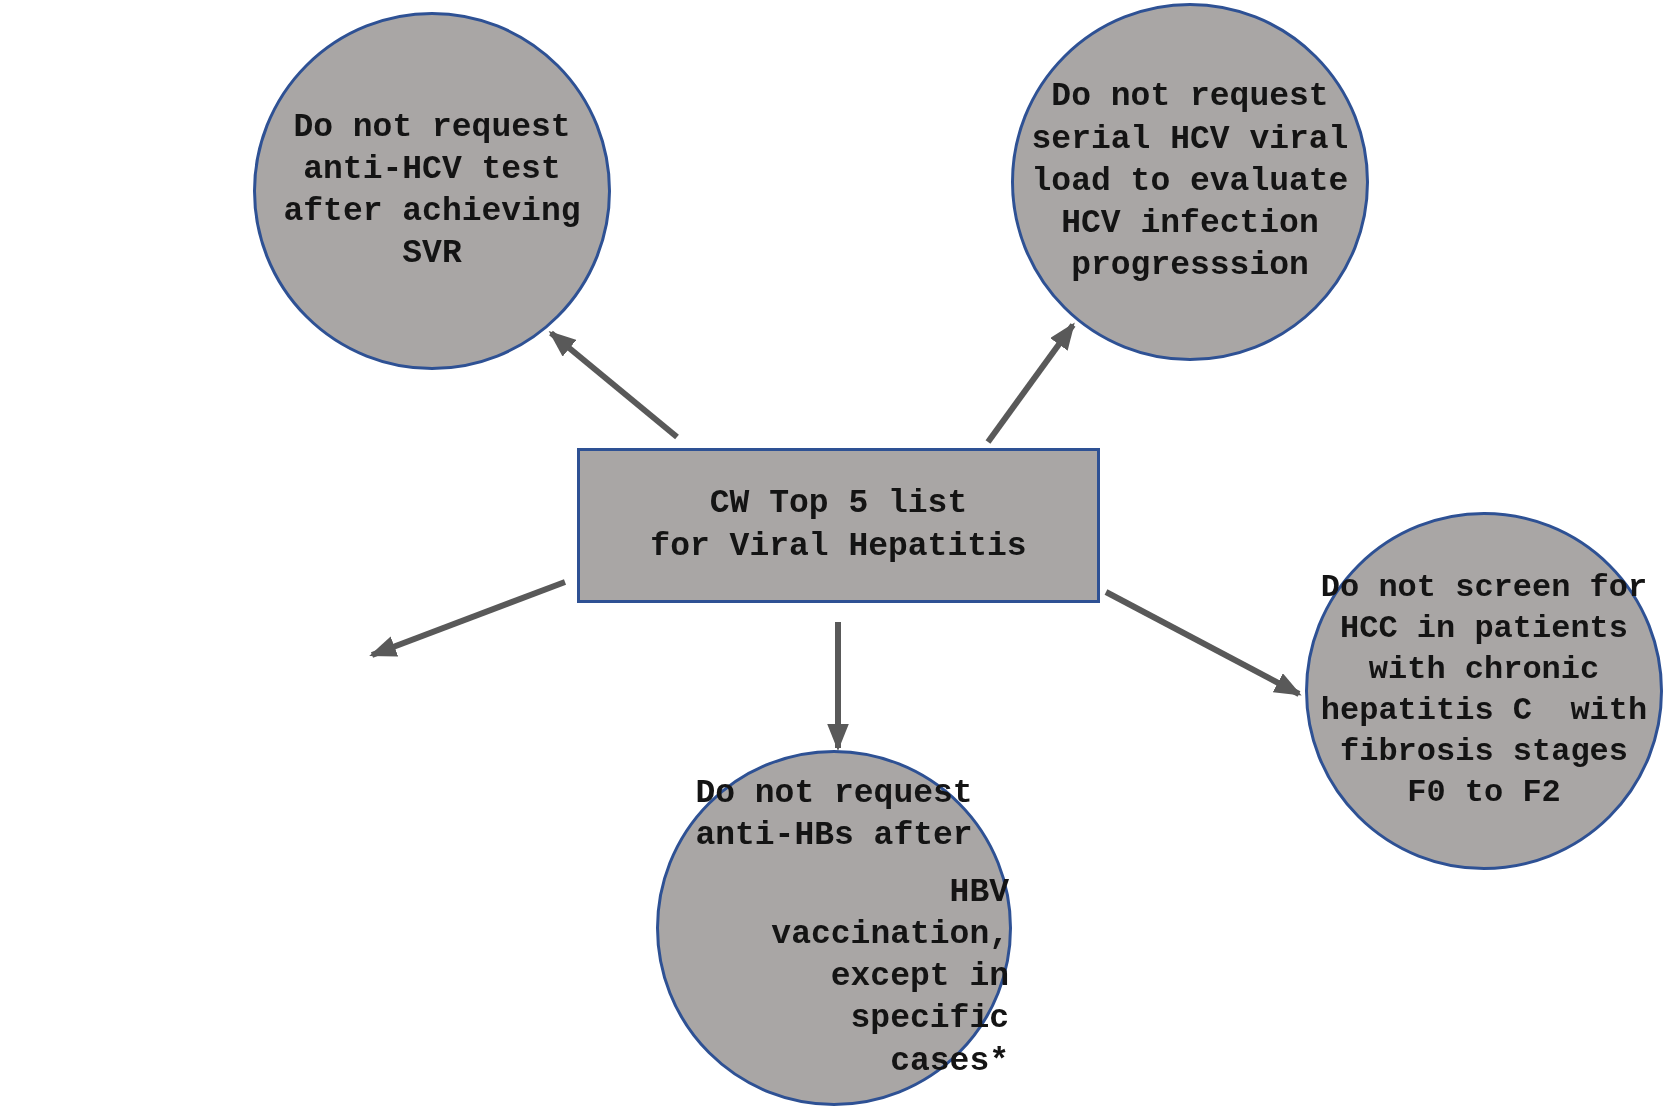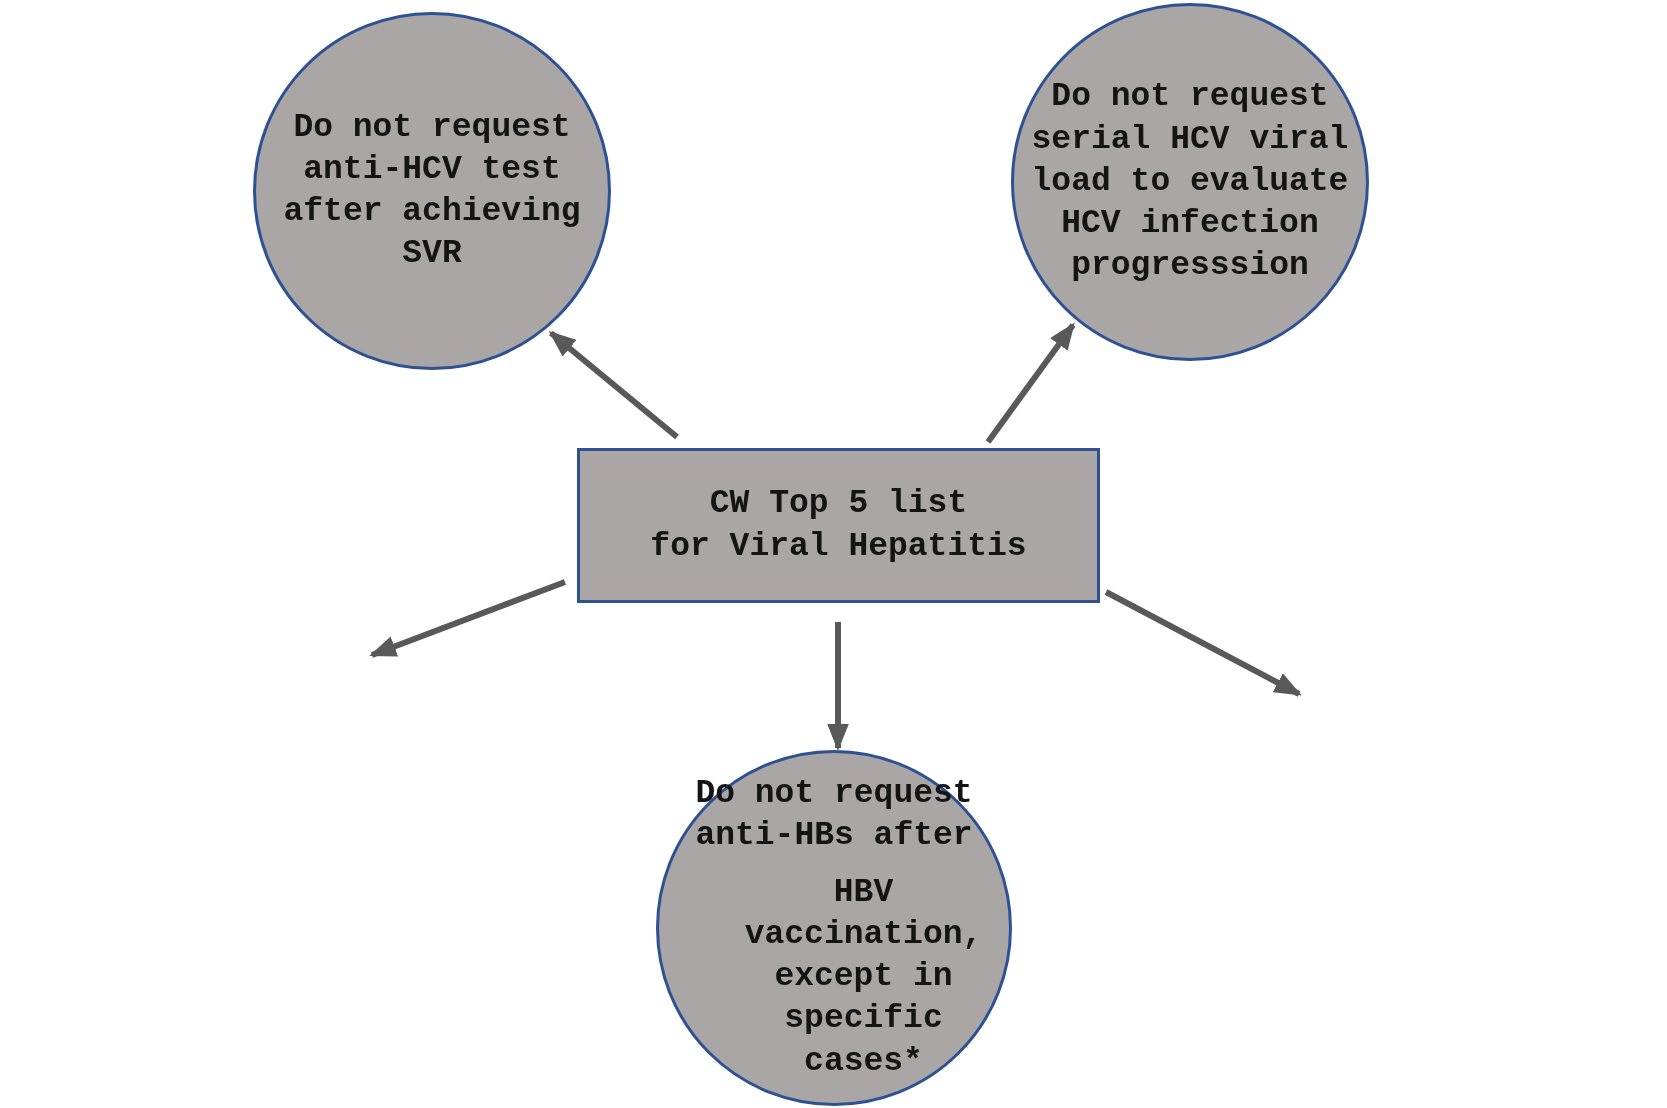--- a/index.html
+++ b/index.html
@@ -36,21 +36,21 @@
   .node-text { white-space: pre-wrap; }
   #node-top-left  { left: 253px;  top: 12px;  width: 358px; height: 358px; }
   #node-top-right { left: 1011px; top: 3px;   width: 358px; height: 358px; }
   #node-left      { left: 3px;    top: 506px; width: 358px; height: 358px; }
   #node-bottom    { left: 656px;  top: 750px; width: 356px; height: 356px;
                     flex-direction: column; }
   #node-right     { left: 1305px; top: 512px; width: 358px; height: 358px;
                     font-size: 32px; }
   #node-bottom .part-centered { width: 100%; text-align: center; }
   #node-bottom .part-left {
-    width: 100%; text-align: center; padding-left: 59px;
+    width: 100%; text-align: right; padding-left: 59px;
     box-sizing: border-box; margin-top: 14px;
   }
   .center-box {
     position: absolute;
     left: 577px; top: 436px; width: 523px; height: 155px;
     background: var(--node-fill);
     border: 3px solid var(--node-border);
     box-sizing: border-box;
     display: flex;
     align-items: center;
@@ -113,14 +113,22 @@
   </div>
 
   <div class="node" id="node-bottom">
     <div class="node-text part-centered">Do not request
 anti-HBs after</div>
     <div class="node-text part-left">HBV vaccination,
 except in specific
 cases*</div>
   </div>
 
+  <div class="node" id="node-right">
+    <div class="node-text">Do not screen for
+HCC in patients
+with chronic
+hepatitis C  with
+fibrosis stages
+F0 to F2</div>
+  </div>
 
 </div>
 
 </body></html>

